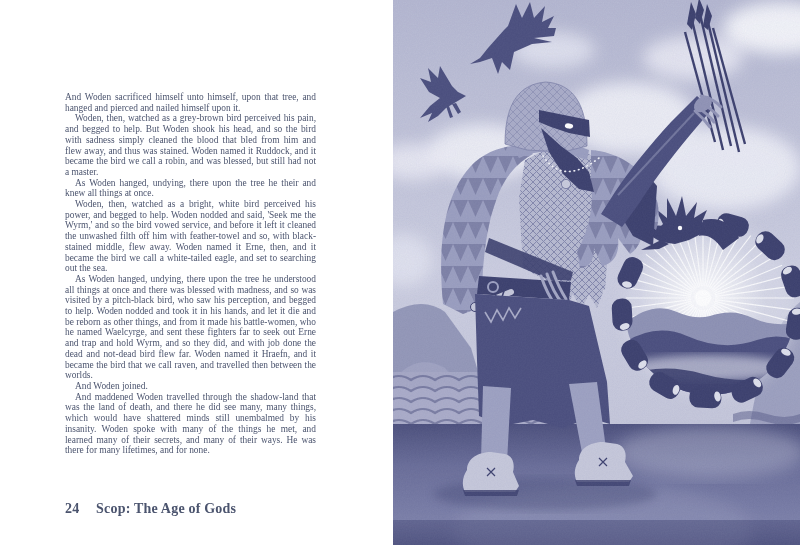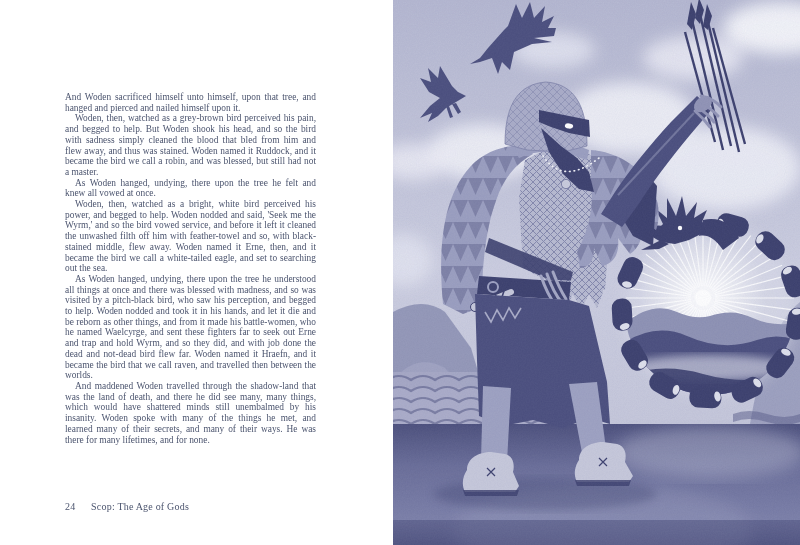--- a/index.html
+++ b/index.html
@@ -9,37 +9,38 @@
   }
   html,body{margin:0;padding:0;background:#fff;}
   .spread{position:relative;width:800px;height:545px;background:var(--paper);
     font-family:"Liberation Serif", serif; overflow:hidden;}
   .page-left{position:absolute;left:0;top:0;width:393px;height:545px;background:var(--paper);}
   .text-block{position:absolute;left:65px;top:92px;width:251px;color:var(--text_ink);
     font-size:9.4px;line-height:10.7px;text-align:justify;}
   .text-block p{margin:0;}
   .text-block p.indent{text-indent:10px;}
   .footer{position:absolute;left:65px;top:501px;color:var(--text_ink);
-    font-size:10px;font-weight:normal;letter-spacing:.2px;}
+    font-size:14px;font-weight:bold;letter-spacing:.2px;}
   .footer .pn{margin-right:13px;}
   .page-right{position:absolute;left:393px;top:0;width:407px;height:545px;}
   svg{display:block;}
 </style>
 </head>
 <body>
 
 <div class="spread">
 
   <div class="page-left">
     <div class="text-block">
         <p class="">And Woden sacrificed himself unto himself, upon that tree, and hanged and pierced and nailed himself upon it.</p>
         <p class="indent">Woden, then, watched as a grey-brown bird perceived his pain, and begged to help. But Woden shook his head, and so the bird with sadness simply cleaned the blood that bled from him and flew away, and thus was stained. Woden named it Ruddock, and it became the bird we call a robin, and was blessed, but still had not a master.</p>
-        <p class="indent">As Woden hanged, undying, there upon the tree he felt and knew all vowed at once.</p>
+        <p class="indent">As Woden hanged, undying, there upon the tree he their and knew all things at once.</p>
         <p class="indent">Woden, then, watched as a bright, white bird perceived his power, and begged to help. Woden nodded and said, 'Seek me the Wyrm,' and so the bird vowed service, and before it left it cleaned the unwashed filth off him with feather-towel and so, with black-stained middle, flew away. Woden named it Erne, then, and it became the bird we call a white-tailed eagle, and set to searching out the sea.</p>
         <p class="indent">As Woden hanged, undying, there upon the tree he understood all things at once and there was blessed with madness, and so was visited by a pitch-black bird, who saw his perception, and begged to help. Woden nodded and took it in his hands, and let it die and be reborn as other things, and from it made his battle-women, who he named Waelcyrge, and sent these fighters far to seek out Erne and trap and hold Wyrm, and so they did, and with job done the dead and not-dead bird flew far. Woden named it Hraefn, and it became the bird that we call raven, and travelled then between the worlds.</p>
+        <p class="indent">And Woden joined.</p>
         <p class="indent">And maddened Woden travelled through the shadow-land that was the land of death, and there he did see many, many things, which would have shattered minds still unembalmed by his insanity. Woden spoke with many of the things he met, and learned many of their secrets, and many of their ways. He was there for many lifetimes, and for none.</p>
       </div>
     <div class="footer">
       <span class="pn">24</span>
       <span>Scop: The Age of Gods</span>
     </div>
   </div>
 
   <div class="page-right">
     <svg id="illo" width="407" height="545" viewBox="0 0 407 545">

